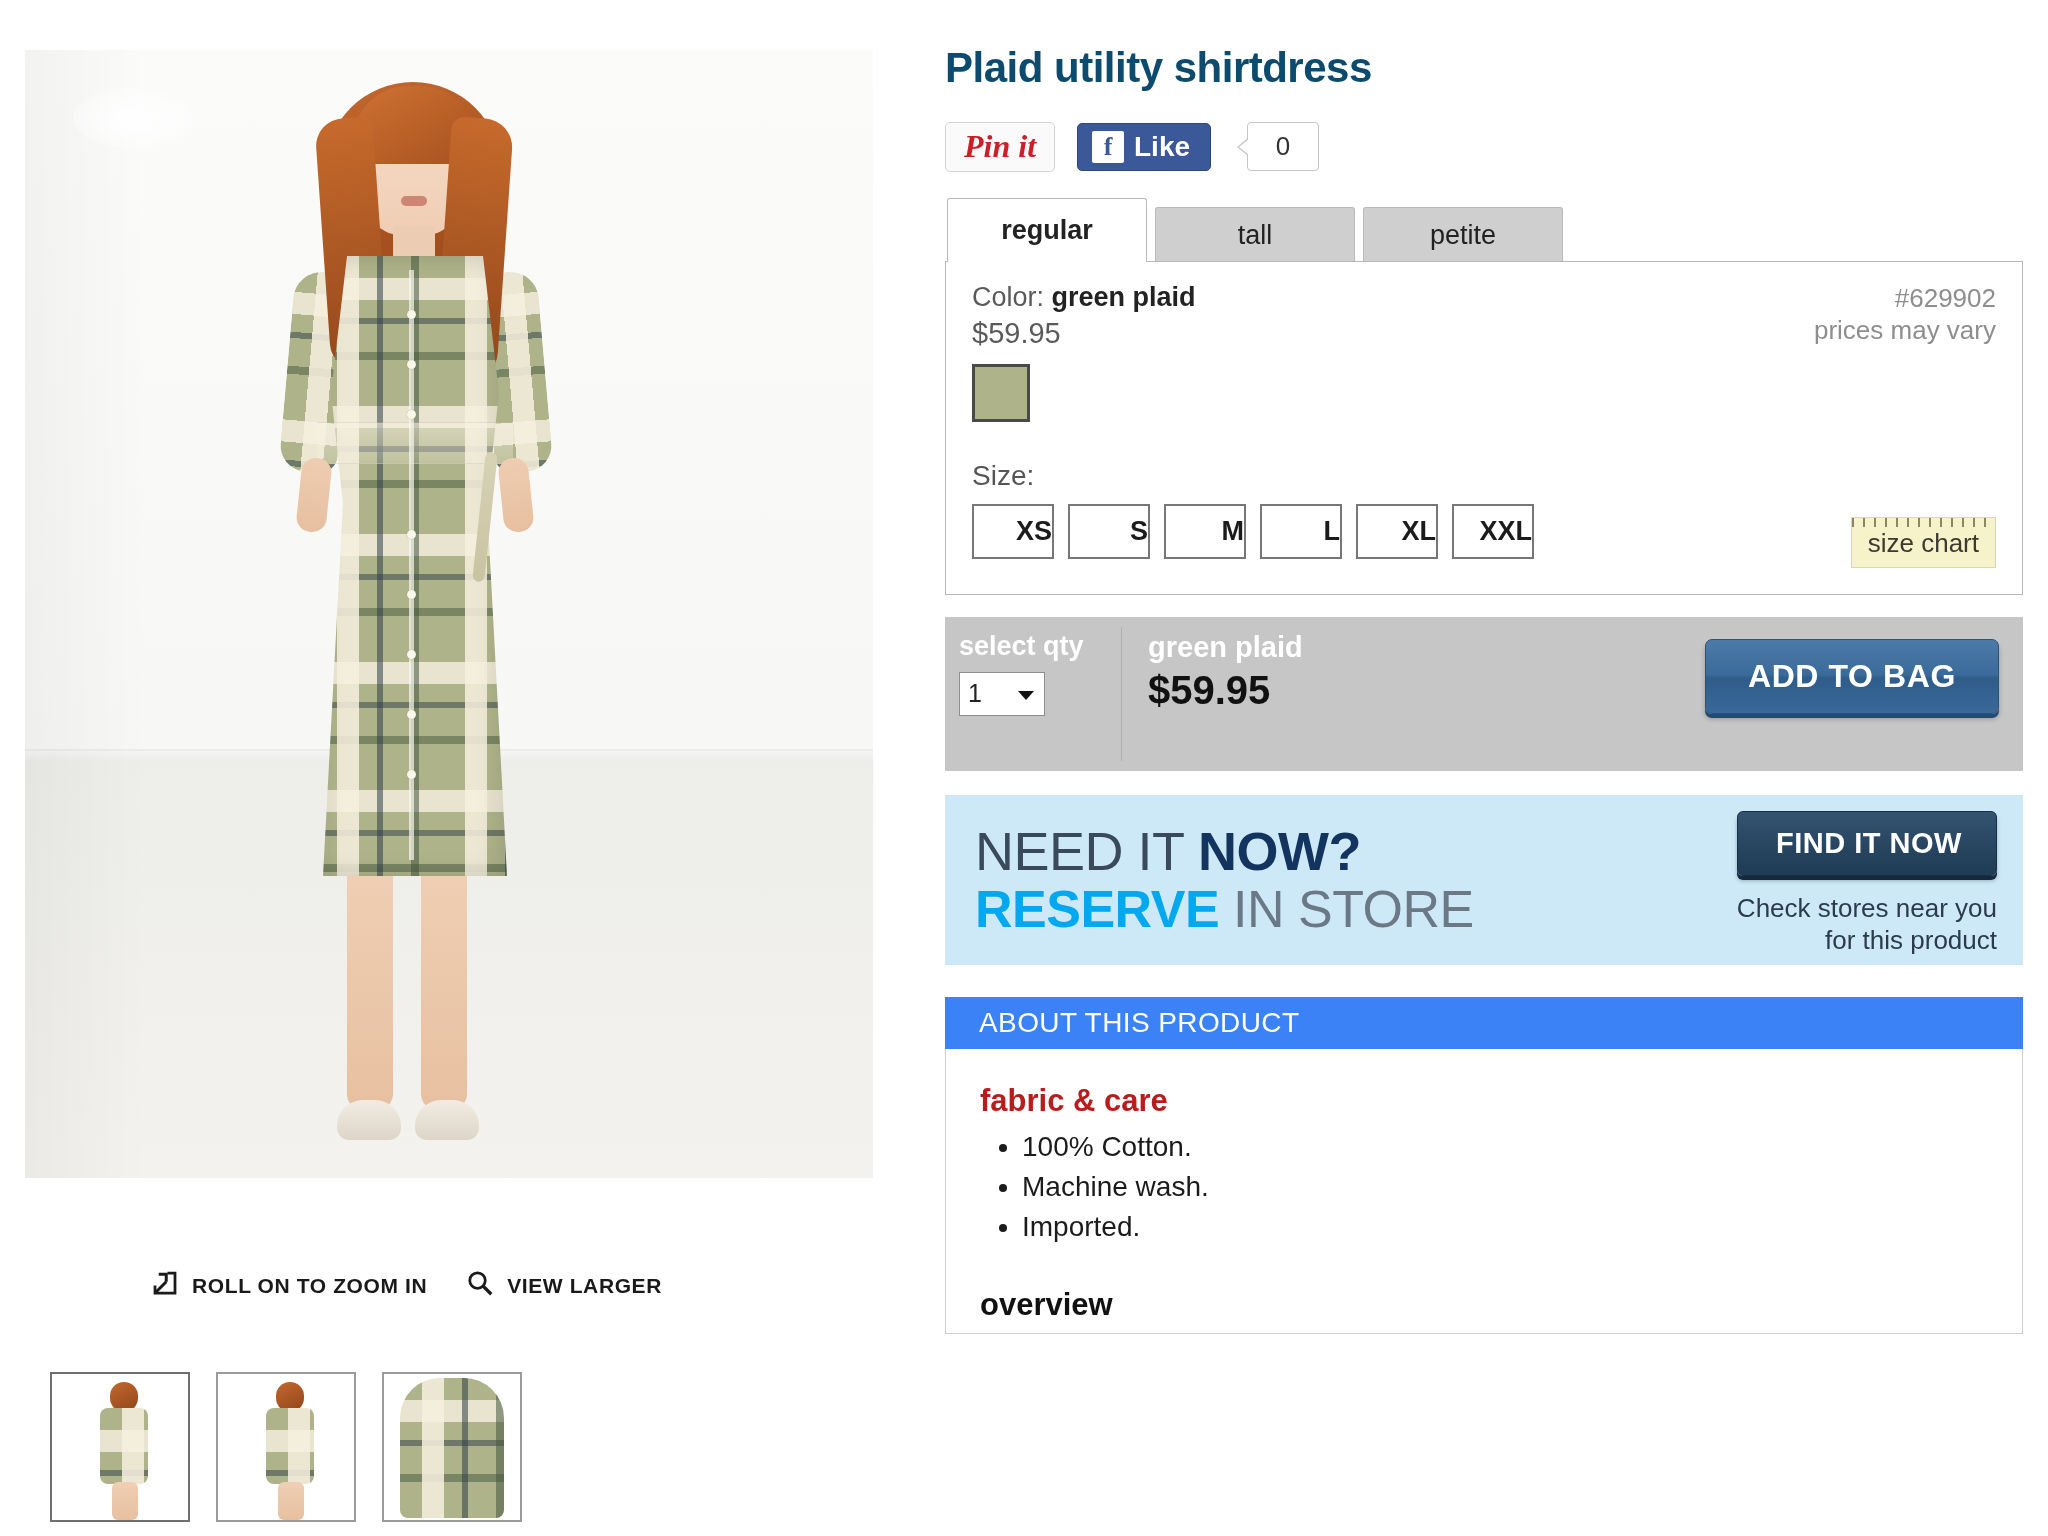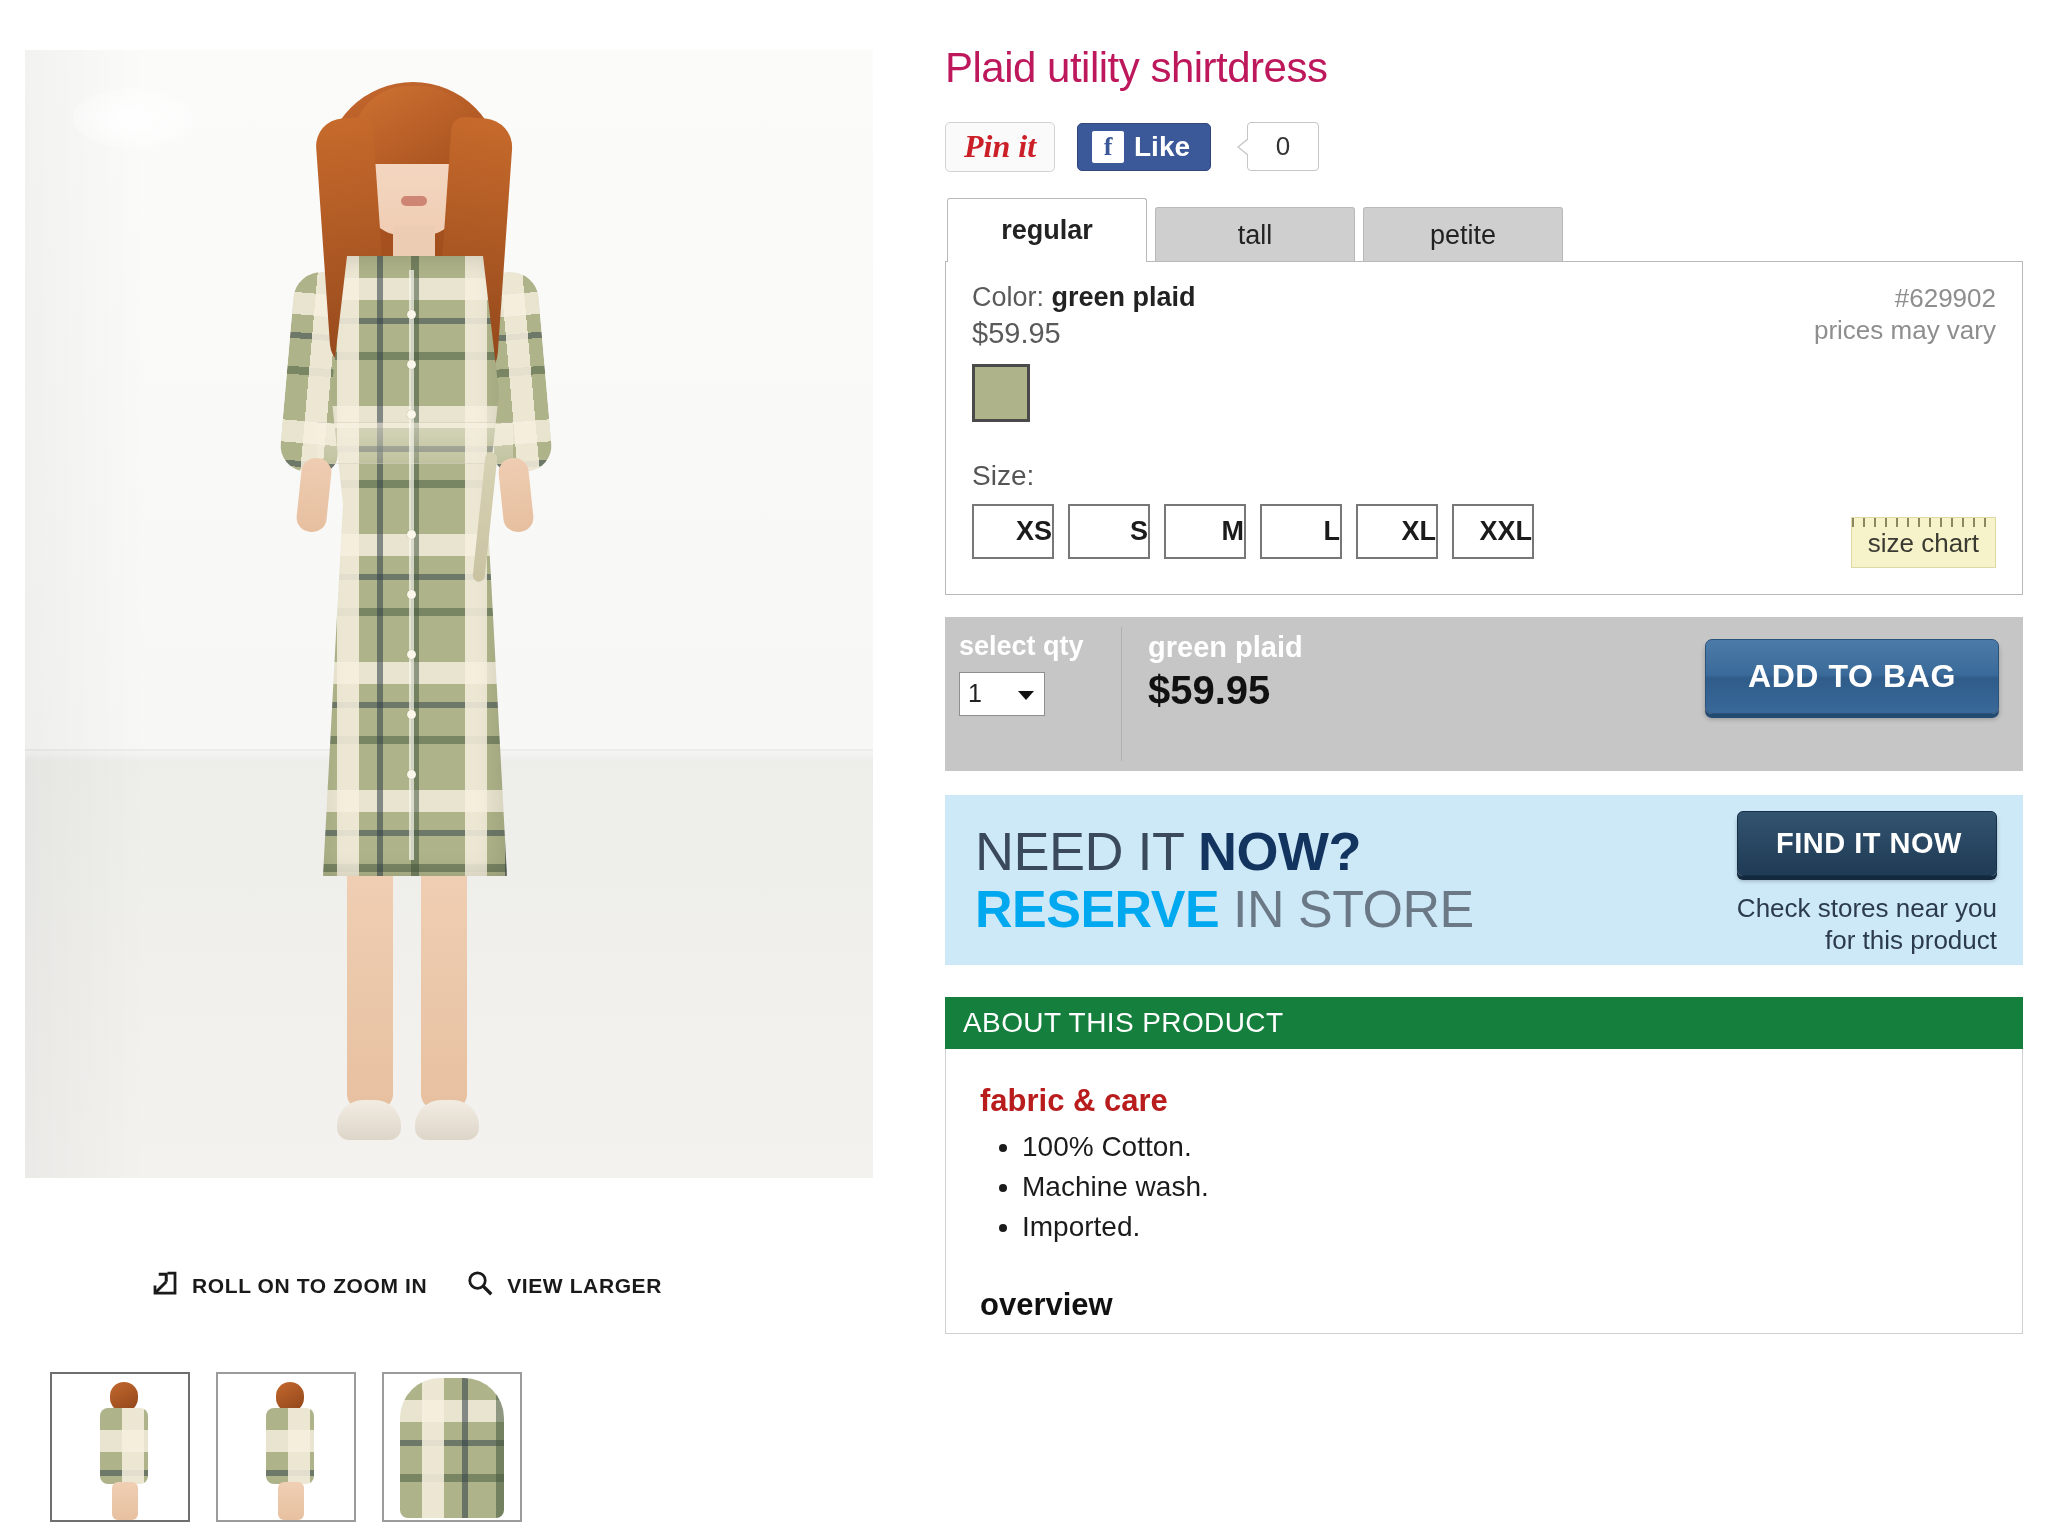--- a/index.html
+++ b/index.html
@@ -162,21 +162,21 @@
   .t-body { position:absolute; left:4px; top:28px; width:48px; height:76px; border-radius:8px; }
   .t-legs { position:absolute; left:16px; top:102px; width:26px; height:38px;
             background: linear-gradient(to bottom,#f0cfb4,#e7c0a0); border-radius:6px; }
   .t-closeup { position:absolute; left:16px; top:4px; width:104px; height:140px;
                border-radius: 40px 40px 8px 8px; }
 
   
   .right-col { position:absolute; left:945px; top:44px; width:1078px; }
 
   .product-title {
-    font-size:42px; font-weight:normal; color:#be185d; margin:0 0 30px 0; letter-spacing:-0.5px;
+    font-size:42px; font-weight:bold; color:#0c4a6e; margin:0 0 30px 0; letter-spacing:-0.5px;
   }
 
   .social-row { display:flex; align-items:center; gap:22px; margin-bottom:26px; }
   .pinit-btn {
     background:#fafafa; border:1px solid #d2d2d2; border-radius:5px;
     padding:7px 18px; cursor:pointer;
     font-family:"Liberation Serif", serif; font-style:italic; font-weight:bold;
     font-size:32px; color:#cb2027; line-height:1.05;
   }
   .fb-like {
@@ -295,22 +295,22 @@
     border:1px solid #17304a; border-radius:6px;
     color:#fff; font-size:29px; font-weight:bold; letter-spacing:0.5px;
     padding:15px 34px; cursor:pointer;
     box-shadow: 0 4px 0 #15293e, 0 5px 4px rgba(0,0,0,0.25);
   }
   .find-note { margin-top:16px; font-size:26px; color:#2b3b4d; line-height:1.25; }
 
   
   .about { margin-top:32px; }
   .about-head {
-    background:#15803d; color:#fff; font-size:28px;
-    padding:10px 18px; letter-spacing:0.4px;
+    background:#3b82f6; color:#fff; font-size:28px;
+    padding:10px 34px; letter-spacing:0.4px;
   }
   .about-body {
     border:1px solid #d0d0d0; border-top:none; background:#fff;
     padding:34px 0 10px 34px; min-height:280px;
   }
   .about-h { font-size:31px; font-weight:bold; color:#b91c1c; }
   .about-list { margin:12px 0 0 16px; padding-left:26px; }
   .about-list li { font-size:28px; color:#1b1b1b; margin-bottom:8px; }
   .about-h2 { font-size:31px; font-weight:bold; color:#111; margin-top:44px; }
 </style>

